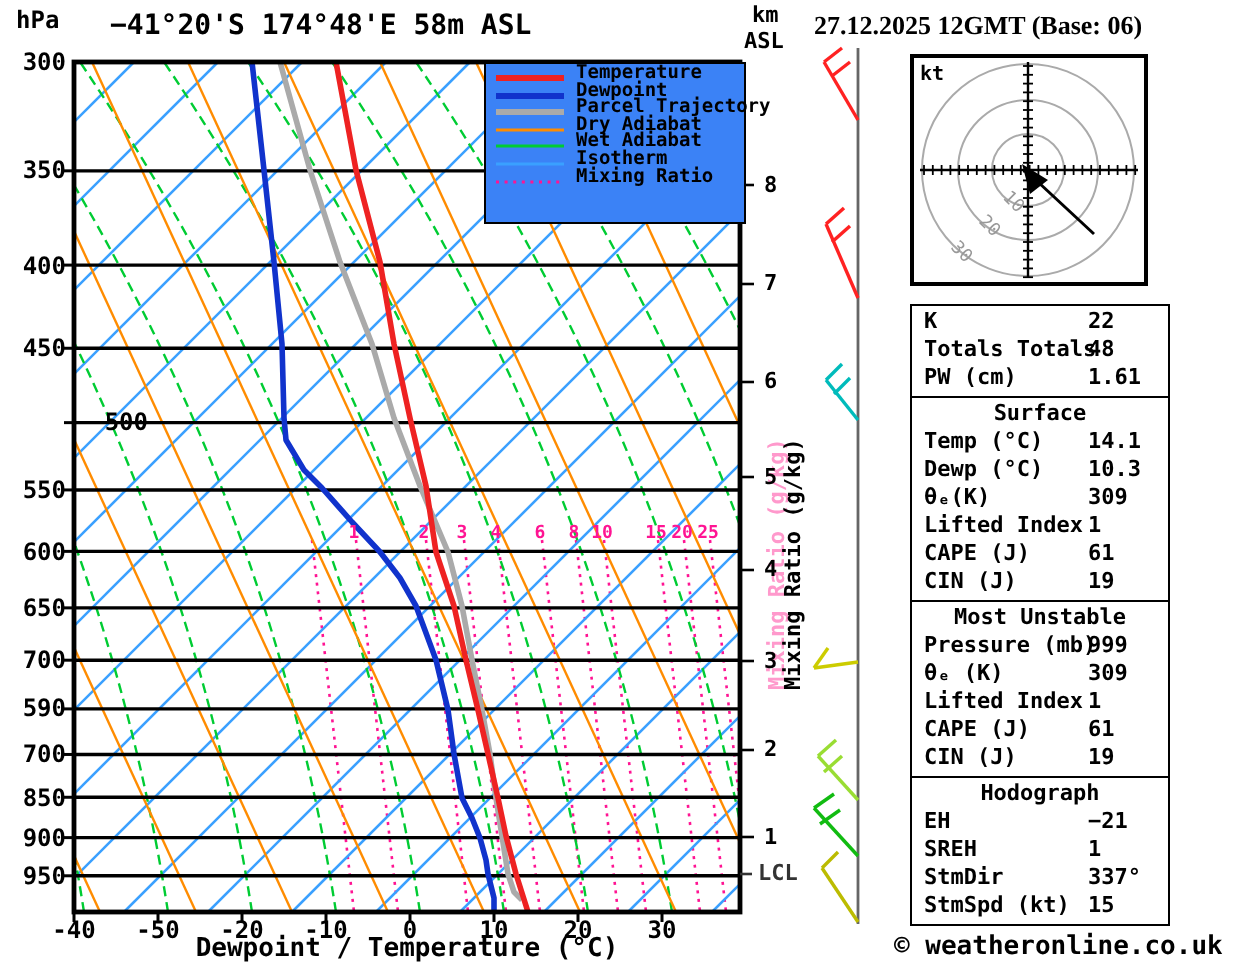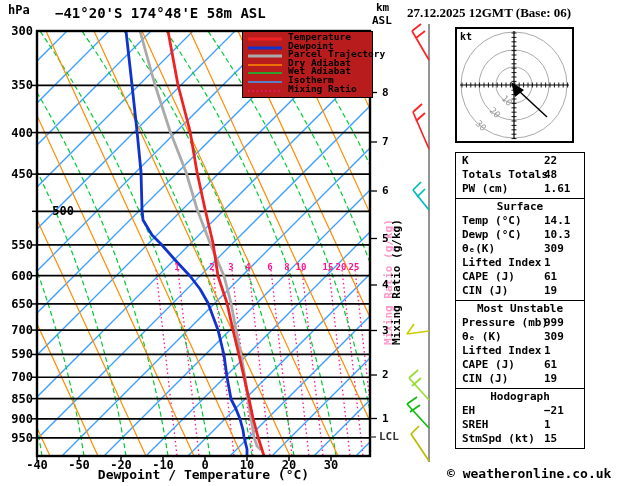--- a/index.html
+++ b/index.html
@@ -3,22 +3,22 @@
 <meta charset="utf-8">
 <style>
   html,body{margin:0;padding:0;background:#fff;}
   .stage{position:relative;width:629px;height:486px;background:#ffffff;overflow:hidden;
          font-family:"DejaVu Sans Mono",monospace;color:#000;}
   #chart-svg{position:absolute;left:0;top:0;z-index:1;}
   .plabel{position:absolute;width:32px;text-align:right;font-size:12px;font-weight:bold;z-index:2;}
   .tlabel{position:absolute;width:44px;text-align:center;font-size:12px;font-weight:bold;z-index:2;}
   .kmlabel{position:absolute;font-size:11px;font-weight:bold;z-index:2;}
   .mrlabel{position:absolute;font-size:9px;font-weight:bold;color:#ff1493;z-index:3;width:18px;text-align:center;}
-  .legend{position:absolute;left:242px;top:31px;width:129px;background:#b91c1c;border:1.5px solid #000;
-          z-index:4;padding:1px 0 4px 0;}
+  .legend{position:absolute;left:242px;top:31px;width:129px;background:#3b82f6;border:1.5px solid #000;
+          z-index:4;padding:1px 0 18px 0;}
   .legend-row{height:8.6px;position:relative;}
   .legend-line{position:absolute;left:5px;top:3px;width:34px;}
   .legend-text{position:absolute;left:45px;top:-1px;font-size:9.5px;font-weight:bold;line-height:10px;white-space:nowrap;}
   .stats{position:absolute;left:455px;top:152px;width:130px;z-index:4;font-size:11px;font-weight:bold;}
   .sect{border:1.5px solid #000;border-bottom:none;background:#fff;padding:1px 0 2px 0;}
   .sect:last-child{border-bottom:1.5px solid #000;}
   .sect-header{text-align:center;line-height:14px;height:14px;}
   .srow{position:relative;height:14px;line-height:14px;}
   .srow .lab{position:absolute;left:6px;white-space:nowrap;}
   .srow .val{position:absolute;left:88px;white-space:nowrap;}
@@ -411,20 +411,24 @@
         <div class="sect-header">Hodograph</div>
         <div class="srow">
           <span class="lab">EH</span>
           <span class="val">−21</span>
         </div>
         <div class="srow">
           <span class="lab">SREH</span>
           <span class="val">1</span>
         </div>
         <div class="srow">
+          <span class="lab">StmDir</span>
+          <span class="val">337°</span>
+        </div>
+        <div class="srow">
           <span class="lab">StmSpd (kt)</span>
           <span class="val">15</span>
         </div>
       </div>
     </div>
 
   <span class="xaxis-title">Dewpoint / Temperature (°C)</span>
   <span class="lcl">LCL</span>
   <span class="footer">© weatheronline.co.uk</span>
 </div>

